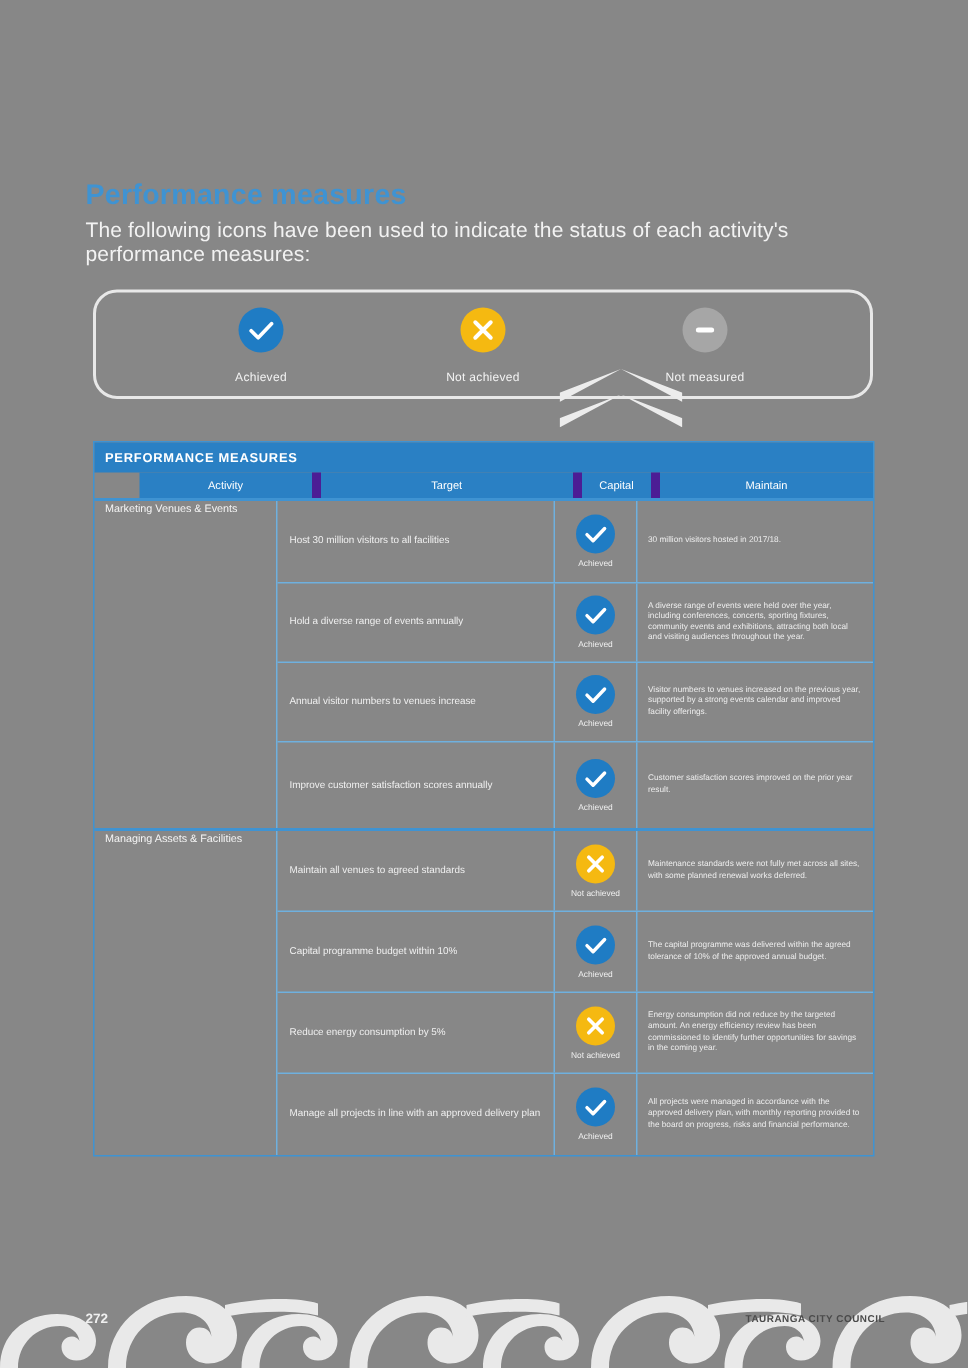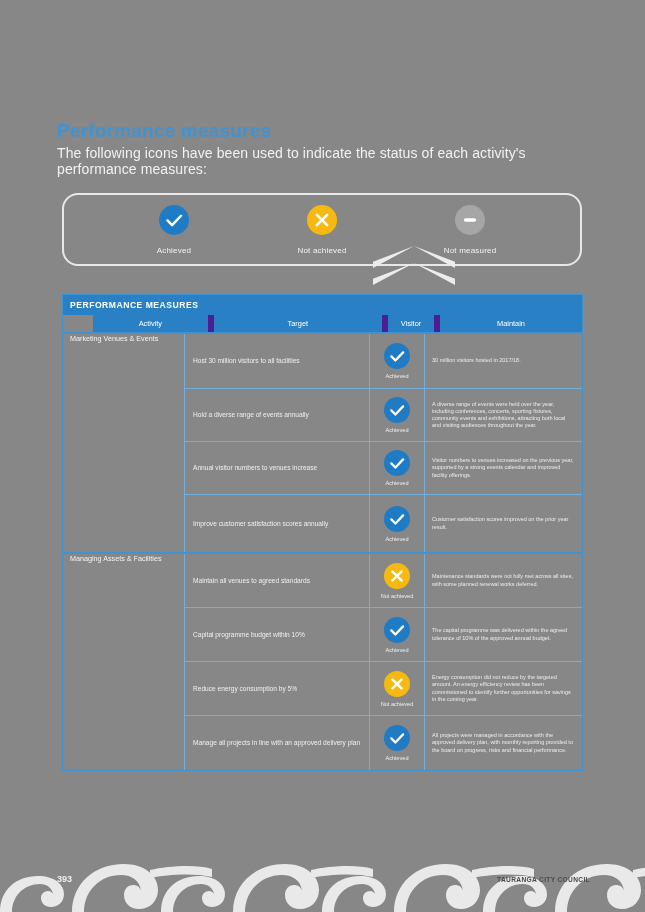--- a/index.html
+++ b/index.html
@@ -172,21 +172,21 @@
   <div class="chevron">
     <i class="a"></i>
       <i class="b"></i>
   </div>
 
   <div class="tbl">
     <div class="tbl-title">PERFORMANCE MEASURES</div>
     <div class="tbl-head">
       <div class="c-act">Activity</div>
       <div class="c-tgt">Target</div>
-      <div class="c-sts">Visitor</div>
+      <div class="c-sts">Capital</div>
       <div class="c-cmt">Maintain</div>
     </div>
 
     <div class="group">
       <div class="act-cell">
         <span>Marketing Venues &amp; Events</span>
       </div>
       <div class="rows">
         <div class="row" style="height:55px;">
           <div class="cell-tgt">
@@ -346,17 +346,17 @@
           <path d="M72 62 C72 34 94 14 124 14 C144 14 158 25 158 40 C158 51 150 59 139 59 C130 59 124 53 124 45 C124 39 128 35 133 35 C137 35 140 37 141 41 C140 31 132 25 121 25 C100 25 84 41 84 62 Z"></path>
           <path d="M150 20 C168 16 196 14 212 19 L212 27 C196 23 168 24 150 28 Z"></path>
         </g>
         <g transform="translate(483,0)">
           <path d="M0 62 C0 40 16 26 38 26 C54 26 64 34 64 44 C64 52 58 57 51 57 C45 57 41 53 41 48 C41 44 44 41 48 41 C50 41 52 42 53 44 C52 38 47 34 40 34 C24 34 12 46 12 62 Z"></path>
           <path d="M72 62 C72 34 94 14 124 14 C144 14 158 25 158 40 C158 51 150 59 139 59 C130 59 124 53 124 45 C124 39 128 35 133 35 C137 35 140 37 141 41 C140 31 132 25 121 25 C100 25 84 41 84 62 Z"></path>
           <path d="M150 20 C168 16 196 14 212 19 L212 27 C196 23 168 24 150 28 Z"></path>
         </g>
       </g>
     </svg>
-    <div class="pageno">393</div>
+    <div class="pageno">272</div>
     <div class="org">TAURANGA CITY COUNCIL</div>
   </div>
 
 </div>
 
 </body></html>

